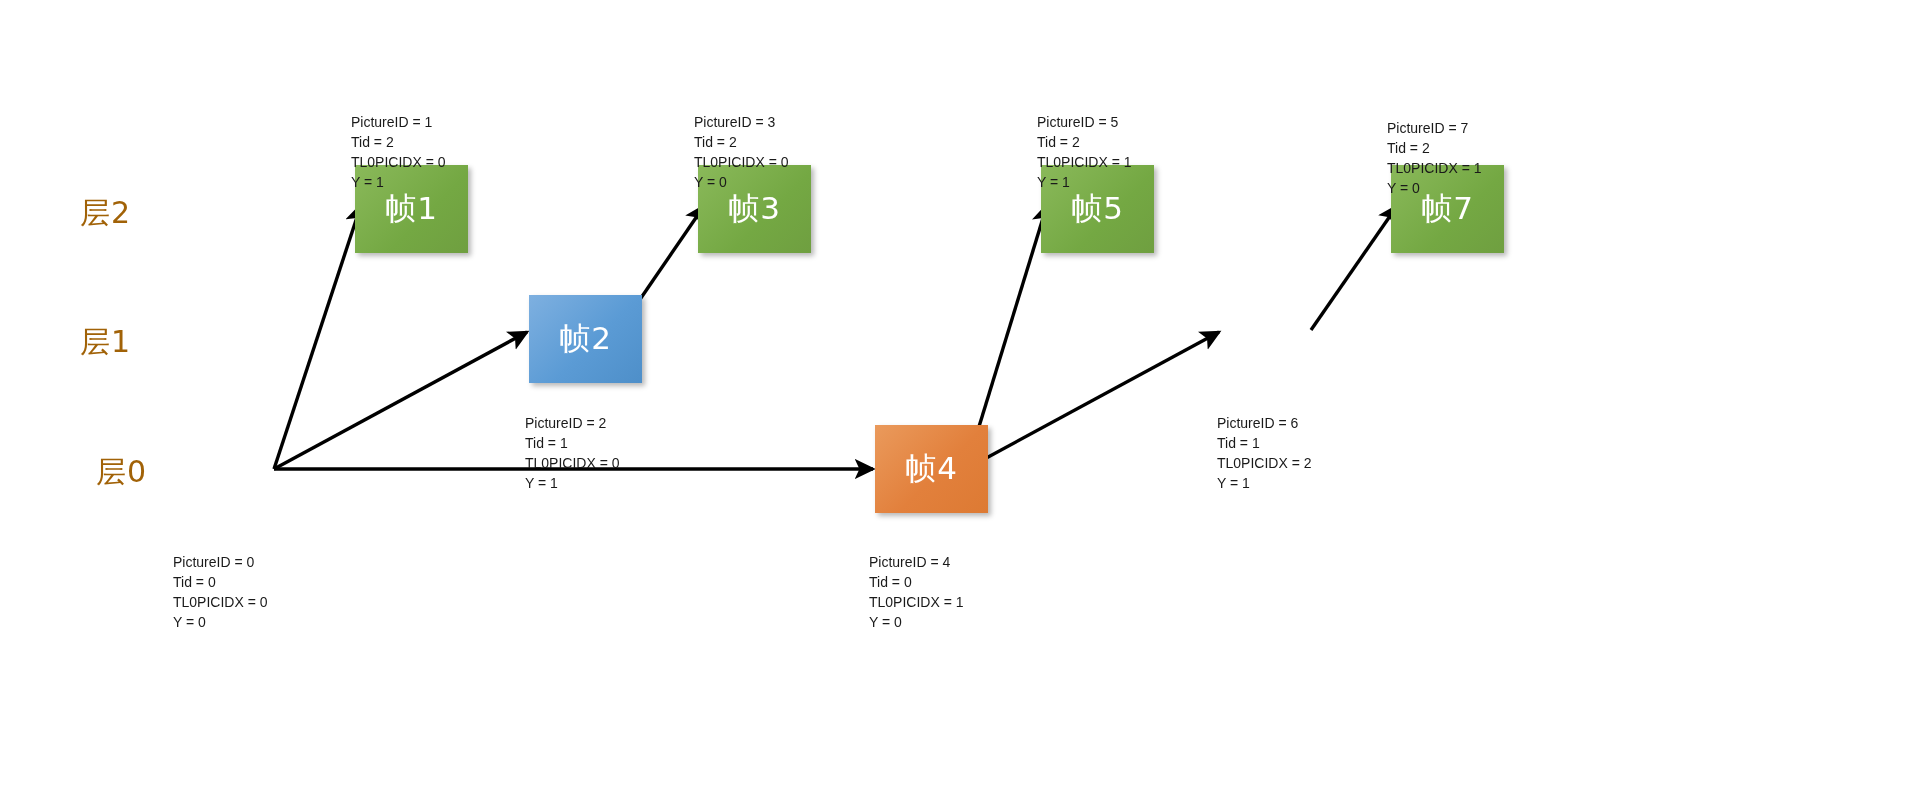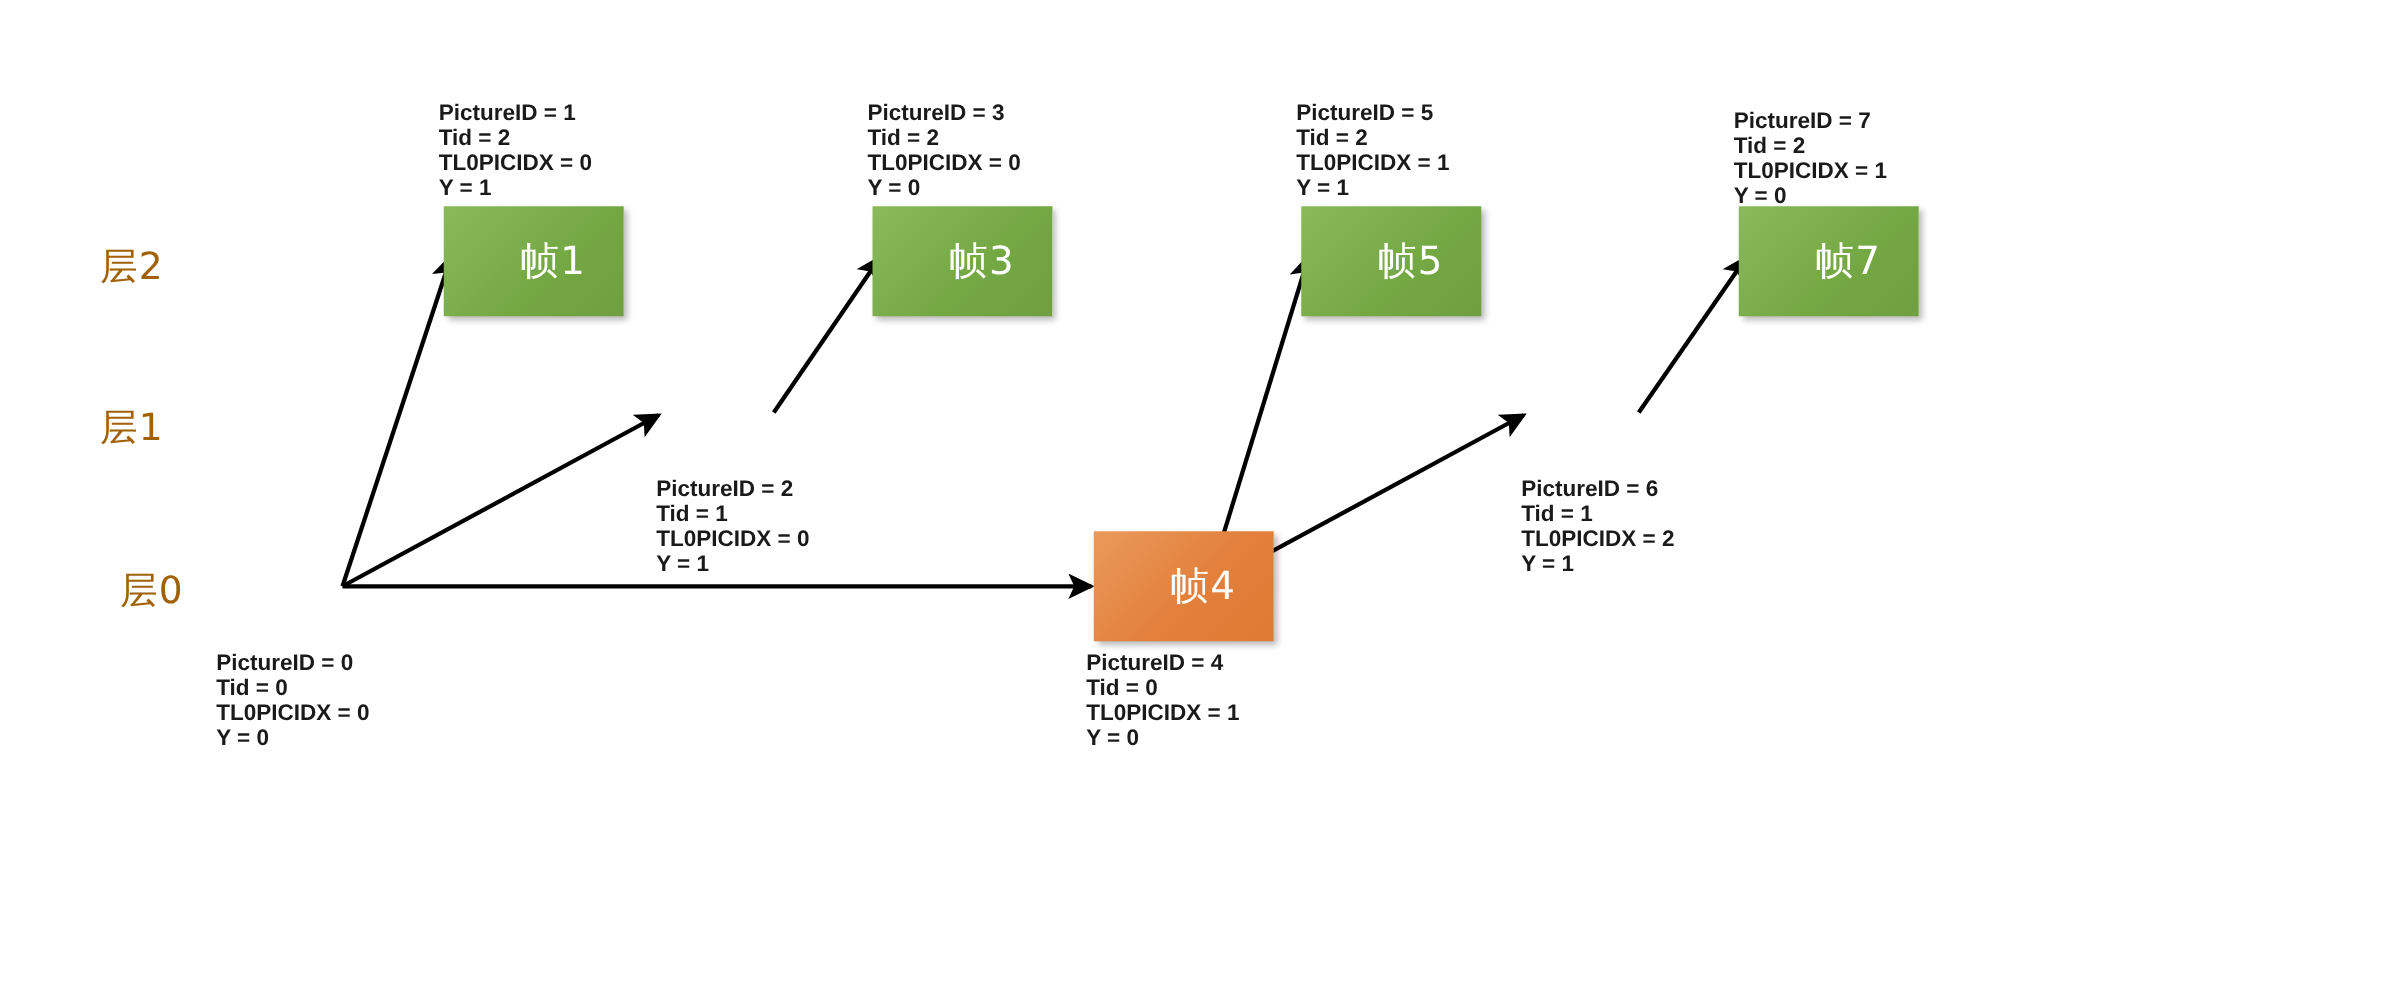--- a/index.html
+++ b/index.html
@@ -41,39 +41,39 @@
     width: 113px;
     height: 88px;
     display: flex;
     align-items: center;
     justify-content: center;
     color: #ffffff;
     font-size: 31px;
     letter-spacing: 1px;
     box-shadow: 3px 3px 5px rgba(0,0,0,0.28);
     font-family: "DejaVu Sans", "Liberation Sans", sans-serif;
-    padding-left: 31px;
   }
   .frame-box.green {
     background: linear-gradient(135deg, #8ab95a 0%, #74a843 60%, #6f9f40 100%);
   }
   .frame-box.blue {
     background: linear-gradient(135deg, #7eb0e0 0%, #5b9bd5 55%, #4e8fc9 100%);
   }
   .frame-box.orange {
     background: linear-gradient(135deg, #ea9a5c 0%, #e2803c 55%, #dd7a33 100%);
   }
   .meta-block {
     position: absolute;
-    font-size: 18px;
+    font-size: 14px;
     line-height: 20px;
     color: #1a1a1a;
-    font-weight: bold;
+    font-weight: normal;
     white-space: nowrap;
     font-family: "Liberation Sans", "DejaVu Sans", sans-serif;
+    margin-top: 32px;
   }
   .meta-block div { white-space: nowrap; }
   #watermark {
     position: absolute;
     left: 1707px;
     top: 712px;
     display: flex;
     align-items: center;
     gap: 9px;
   }
@@ -118,20 +118,21 @@
   </div>
 
   <div class="frame-box green" style="left:355px; top:165px;">帧1</div>
   <div class="meta-block" style="left:351px; top:80px;">
     <div>PictureID = 1</div>
     <div>Tid = 2</div>
     <div>TL0PICIDX = 0</div>
     <div>Y = 1</div>
   </div>
 
+  <div class="frame-box blue" style="left:529px; top:295px;">帧2</div>
   <div class="meta-block" style="left:525px; top:381px;">
     <div>PictureID = 2</div>
     <div>Tid = 1</div>
     <div>TL0PICIDX = 0</div>
     <div>Y = 1</div>
   </div>
 
   <div class="frame-box green" style="left:698px; top:165px;">帧3</div>
   <div class="meta-block" style="left:694px; top:80px;">
     <div>PictureID = 3</div>

